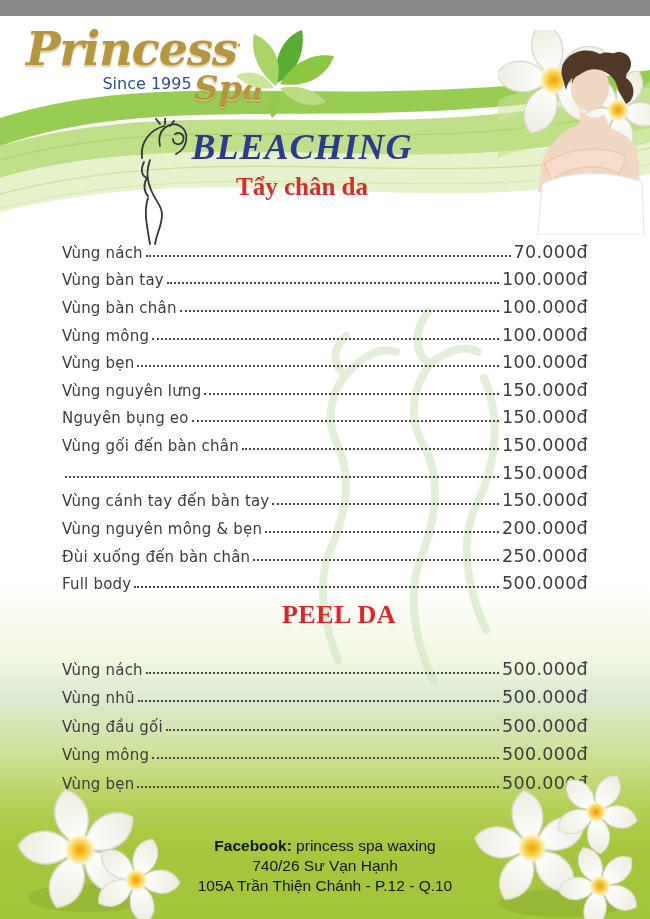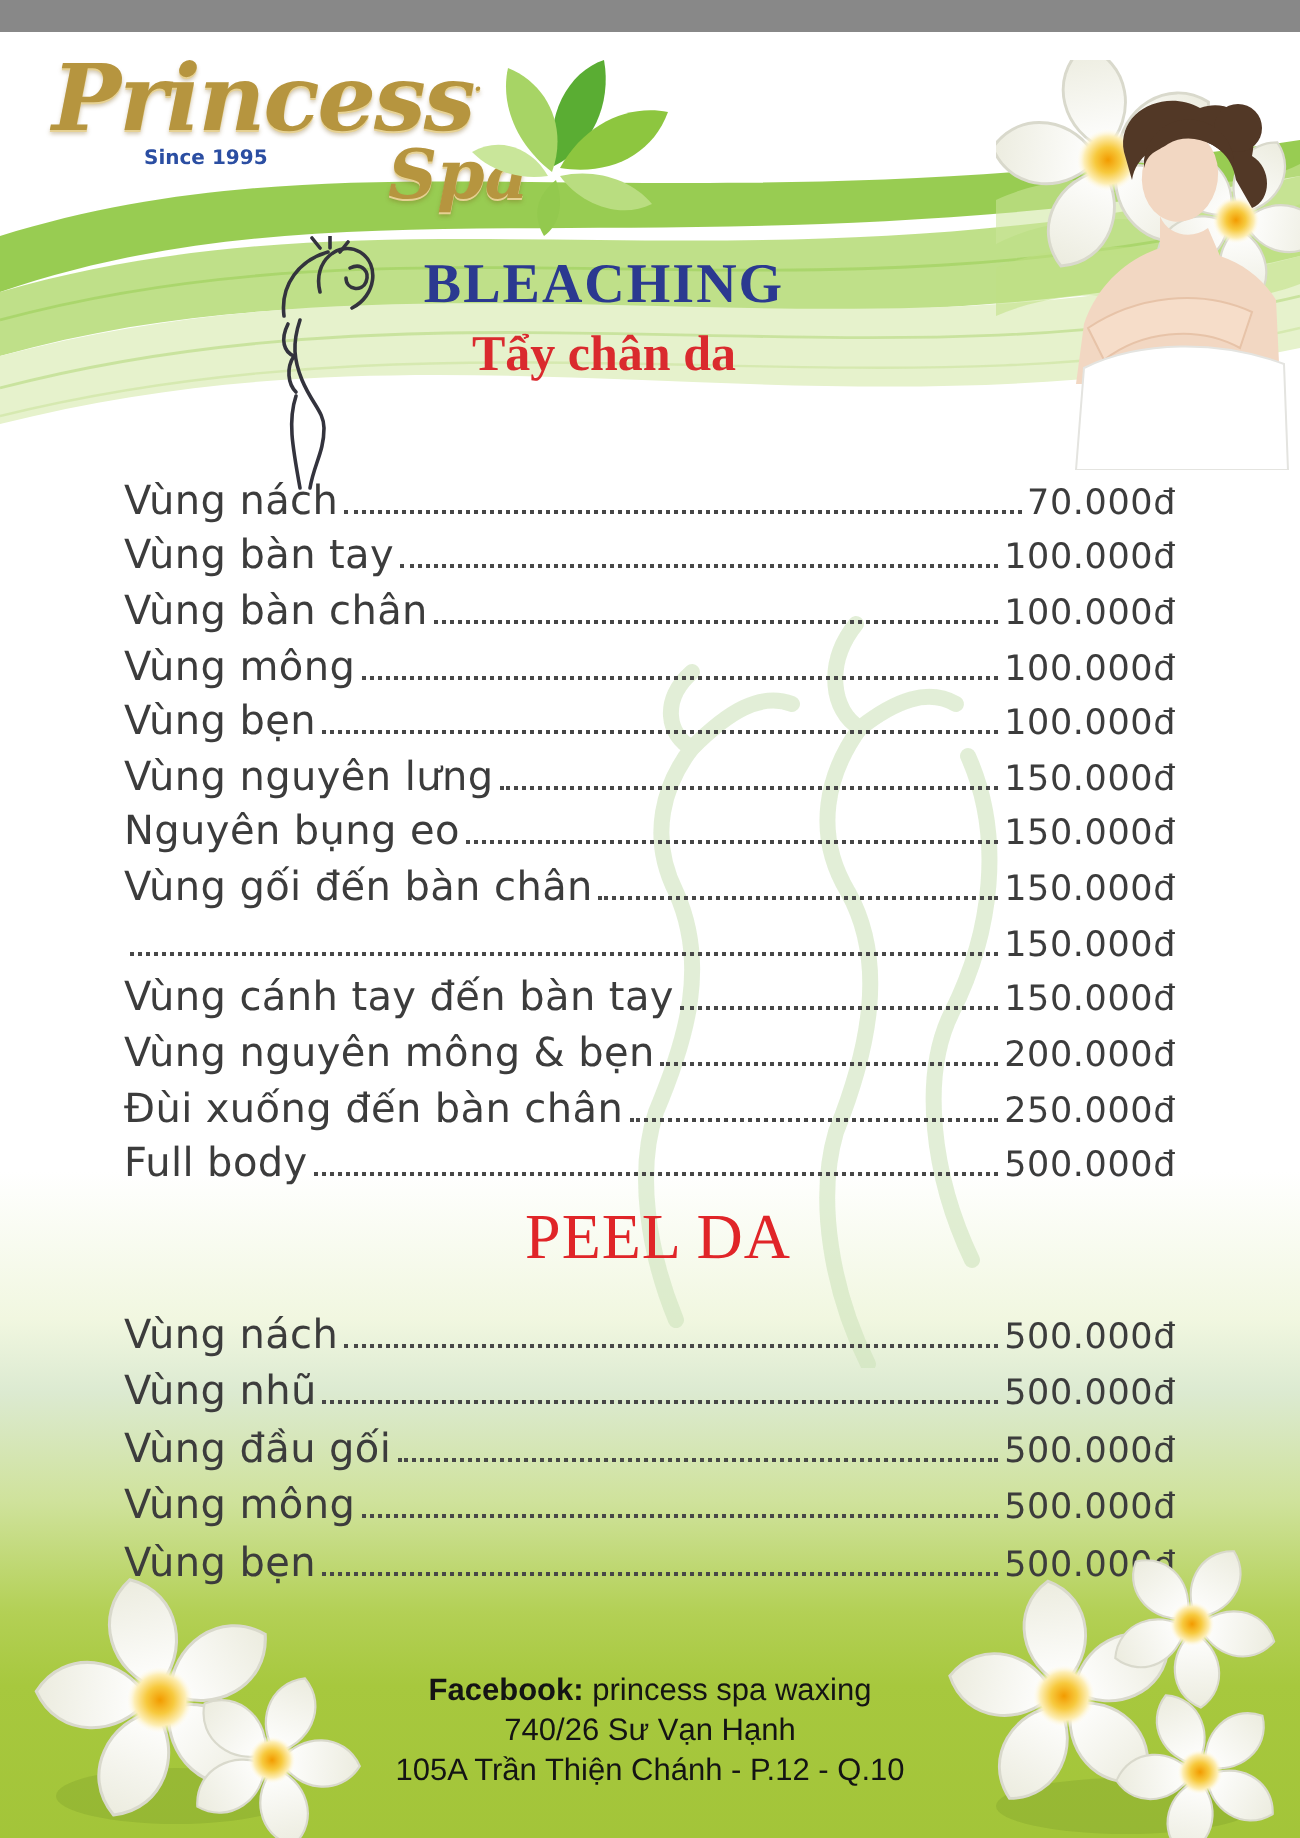--- a/index.html
+++ b/index.html
@@ -22,58 +22,58 @@
     font-style:italic;font-weight:bold;font-size:46px;line-height:1;
     color:#b6953f;text-shadow:0 1px 0 #e6d193, 0 2px 2px rgba(120,90,20,.35);
     letter-spacing:-1px;
   }
   .brand sup{font-size:12px;}
   .tagline{
     margin-top:2px;margin-left:46px;width:150px;text-align:center;
     font-size:6.5px;letter-spacing:1.2px;color:#b6953f;font-weight:bold;
     border-top:1px solid #c9aa56;border-bottom:1px solid #c9aa56;padding:1px 0;
   }
-  .since{margin-top:2px;margin-left:46px;width:150px;
-    font-size:10px;font-weight:bold;color:#2b4ea2;}
+  .since{margin-top:2px;margin-left:46px;width:150px;text-align:center;
+    font-size:16px;font-weight:normal;color:#2b4ea2;}
   .brand-sub{
     position:absolute;left:168px;top:42px;
     font-family:"DejaVu Serif","Liberation Serif",serif;
     font-style:italic;font-weight:bold;font-size:34px;color:#b6953f;
     text-shadow:0 1px 0 #e6d193, 0 2px 2px rgba(120,90,20,.35);
   }
   .leaves{left:222px;top:12px;width:120px;height:90px;}
   
   .photo{right:0;top:14px;width:152px;height:205px;}
   
   .figure{left:120px;top:102px;width:84px;height:128px;}
   
   .title-block{left:37px;top:112px;width:530px;text-align:center;}
   .title-main{
     font-family:"Liberation Serif","DejaVu Serif",serif;font-weight:bold;
-    font-size:28px;color:#2b3990;letter-spacing:1px;line-height:1.1;
+    font-size:36px;color:#2b3990;letter-spacing:1px;line-height:1.1;font-style:italic;
   }
   .title-sub{
     font-family:"Liberation Serif","DejaVu Serif",serif;font-weight:bold;
     font-size:25px;color:#da2a2e;margin-top:5px;
   }
   .peel-title{
-    left:24px;top:584px;width:610px;text-align:center;
-    font-family:"Liberation Serif","DejaVu Serif",serif;font-weight:normal;
-    font-size:32px;color:#e02528;letter-spacing:0.5px;
+    left:34px;top:584px;width:610px;text-align:center;
+    font-family:"Liberation Serif","DejaVu Serif",serif;font-weight:bold;
+    font-size:26px;color:#e02528;letter-spacing:0.5px;
   }
   
   .watermark{left:280px;top:278px;width:280px;height:390px;opacity:.85;}
   
   .list{left:62px;width:526px;}
   .list-bleaching{top:221px;}
   .list-peel{top:637px;}
   .row{display:flex;align-items:flex-end;color:#3c3c3c;}
   .list-bleaching .row{height:27.65px;}
   .list-peel .row{height:28.6px;}
-  .row .label{font-size:20px;letter-spacing:.2px;white-space:nowrap;padding-bottom:3px;}
+  .row .label{font-size:15px;letter-spacing:.2px;white-space:nowrap;padding-bottom:3px;}
   .row .price{font-size:17.5px;letter-spacing:.3px;white-space:nowrap;padding-bottom:3px;}
   .row .dots{flex:1;border-bottom:2.4px dotted #474747;margin:0 3px;height:0;
     align-self:flex-end;margin-bottom:8px;}
   
   .footer{left:0;top:820px;width:650px;text-align:center;color:#141414;
     font-family:"Liberation Sans","DejaVu Sans",sans-serif;
     font-size:15.5px;line-height:20px;}
   .footer b{font-weight:bold;}
   .flowers-left{left:8px;top:772px;width:175px;height:140px;}
   .flowers-right{right:2px;top:752px;width:180px;height:165px;}

